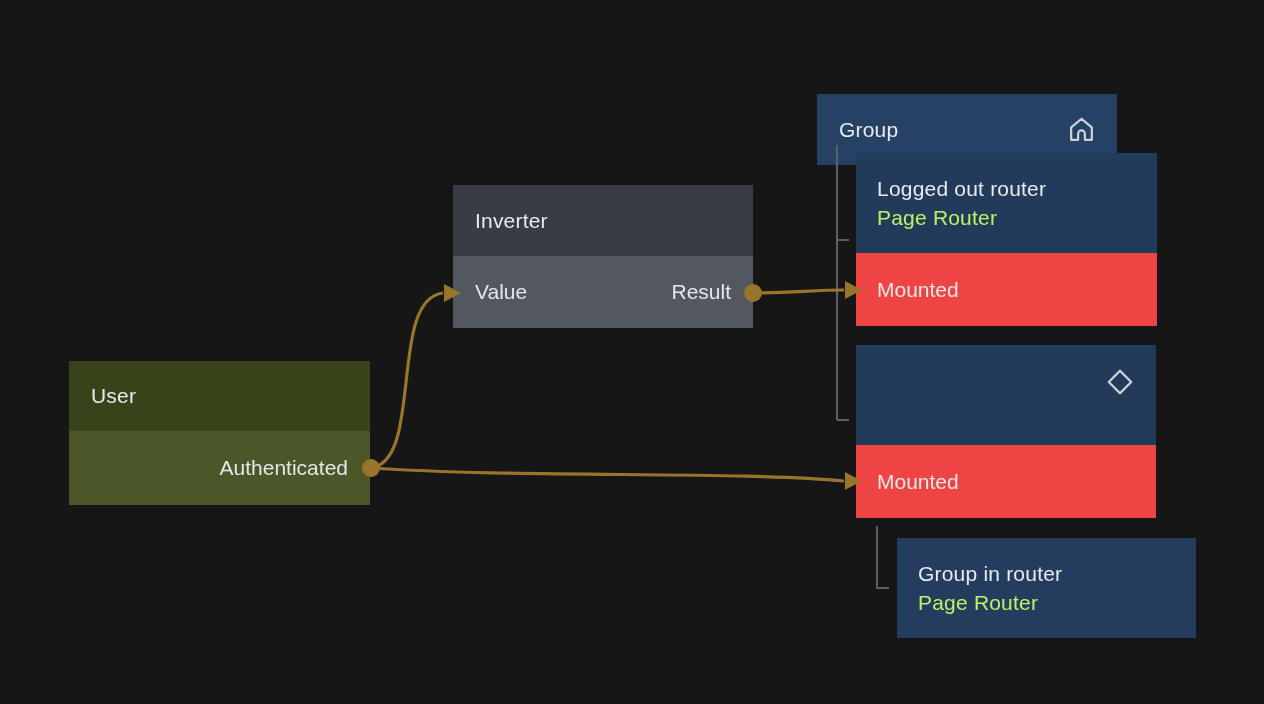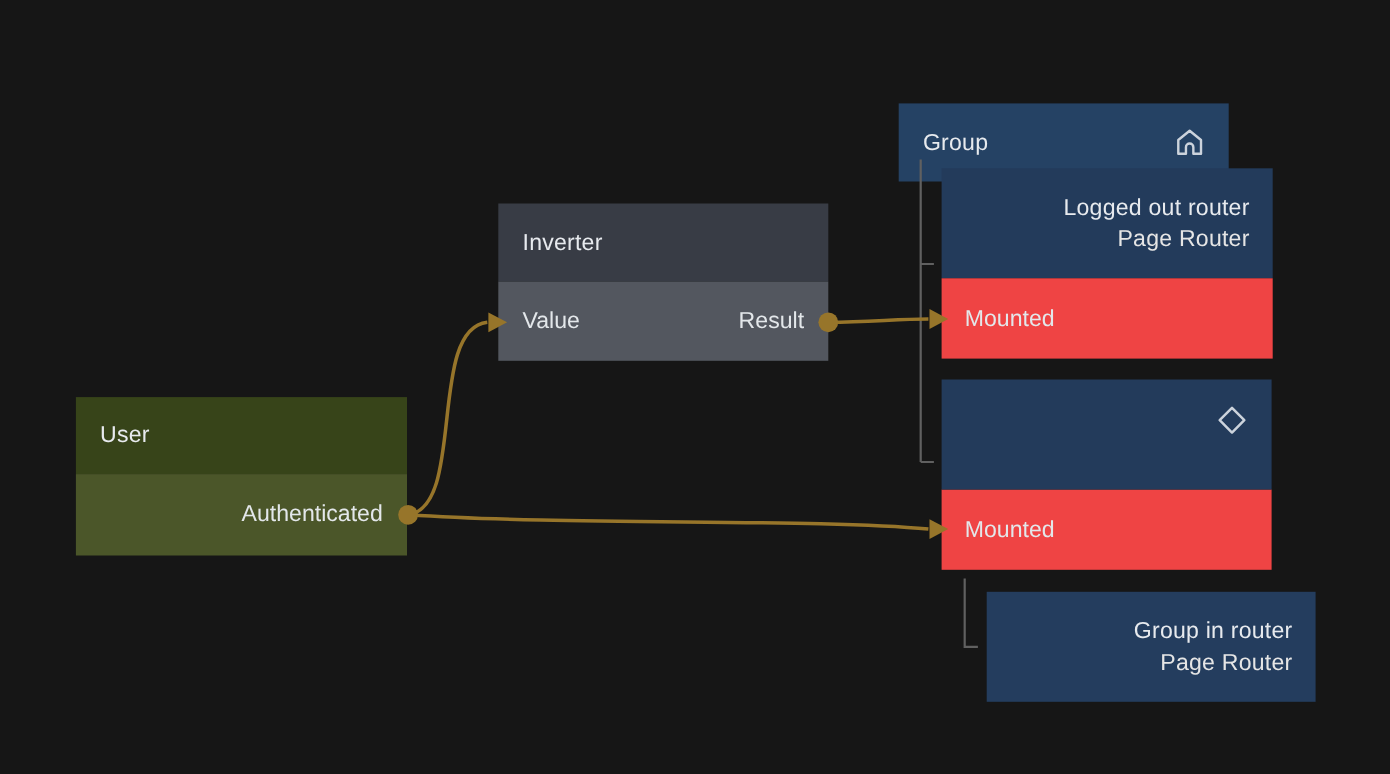--- a/index.html
+++ b/index.html
@@ -5,23 +5,23 @@
   html,body{margin:0;padding:0;background:#161616;}
   #canvas{
     position:relative;width:1264px;height:704px;background:#161616;
     font-family:"Liberation Sans", sans-serif;overflow:hidden;
   }
   .node{position:absolute;box-shadow:0 0 0 0 transparent;}
   .node-header{
     display:flex;align-items:center;padding:0 22px;box-sizing:border-box;
     color:#e7eaee;font-size:21px;letter-spacing:.2px;
   }
-  .node-header.two-line{flex-direction:column;align-items:flex-end;justify-content:center;line-height:29px;}
+  .node-header.two-line{flex-direction:column;align-items:flex-start;justify-content:center;line-height:29px;}
   .node-header .title{color:#e7eaee;}
-  .node-header .subtitle{color:#e5e5e5;}
+  .node-header .subtitle{color:#bef264;}
   .node-row{
     display:flex;align-items:center;padding:0 22px;box-sizing:border-box;
     color:#e3e7ea;font-size:21px;
   }
   .node-row.right{justify-content:flex-end;}
   .node-row.split{justify-content:space-between;}
   .hicon{position:absolute;right:20px;}
   svg.overlay{position:absolute;left:0;top:0;pointer-events:none;}
   svg.overlay *{pointer-events:auto;}
 

